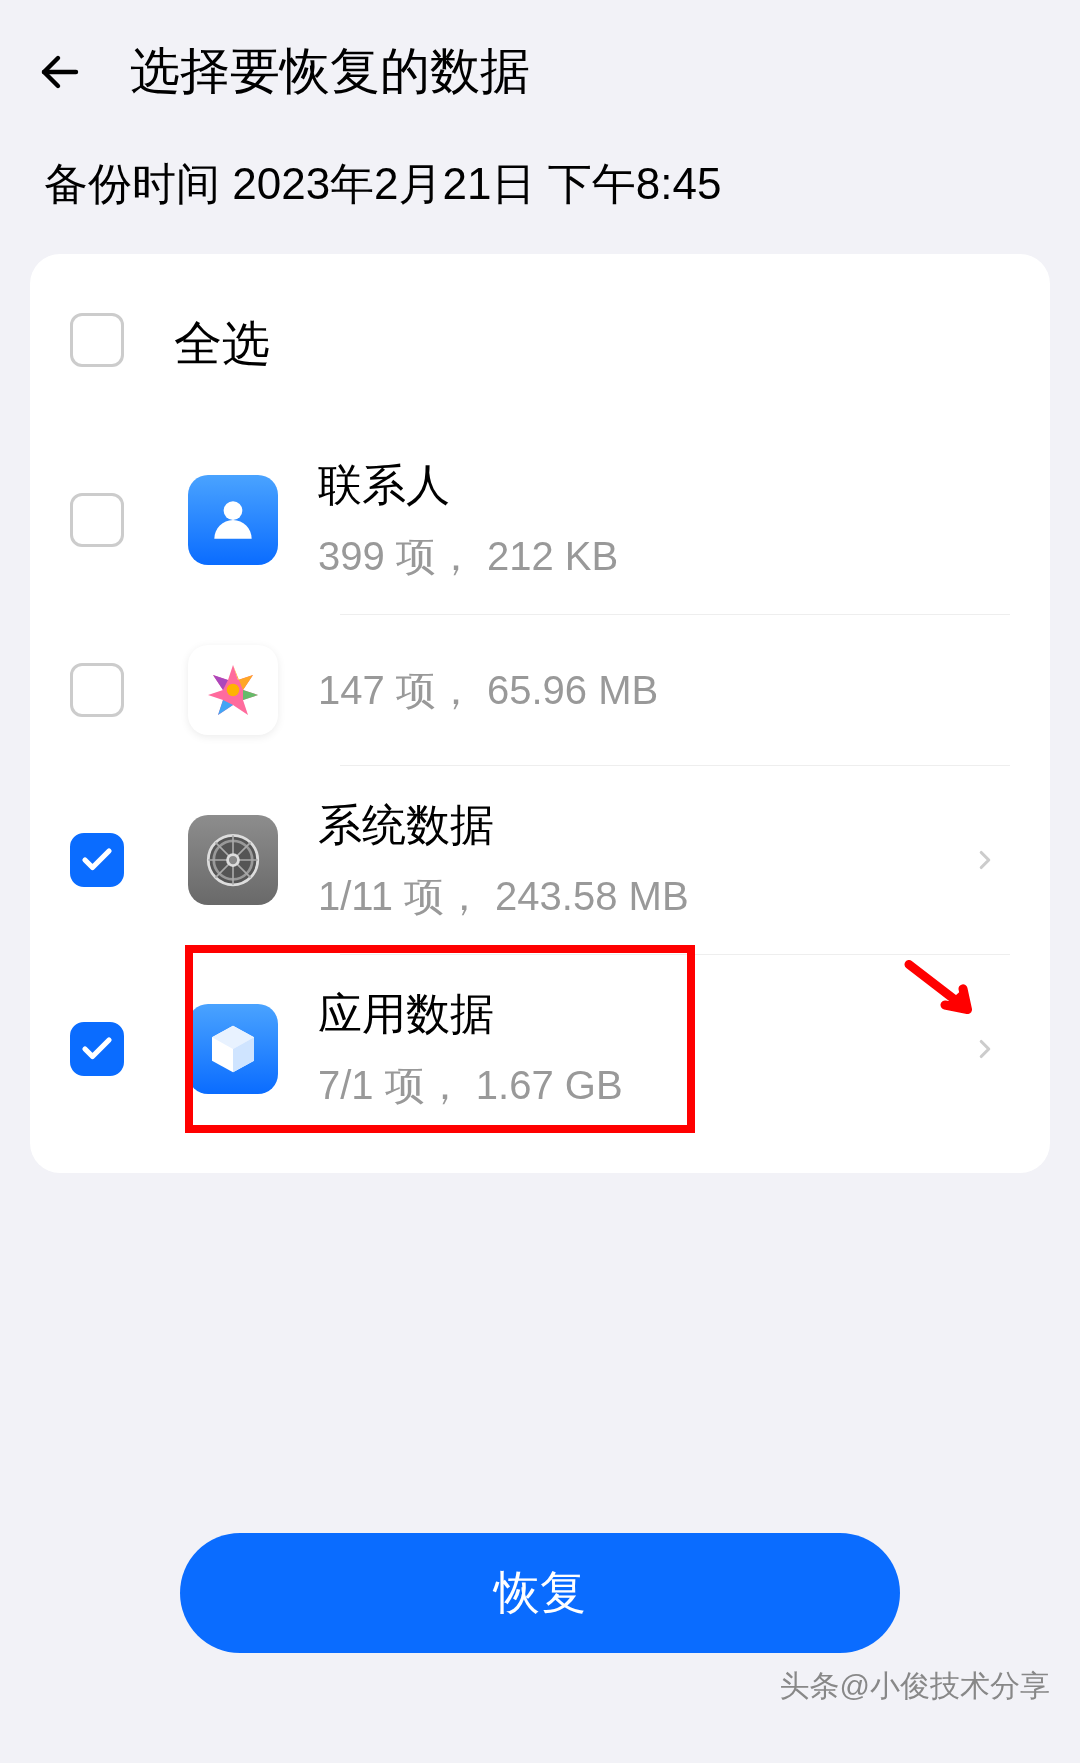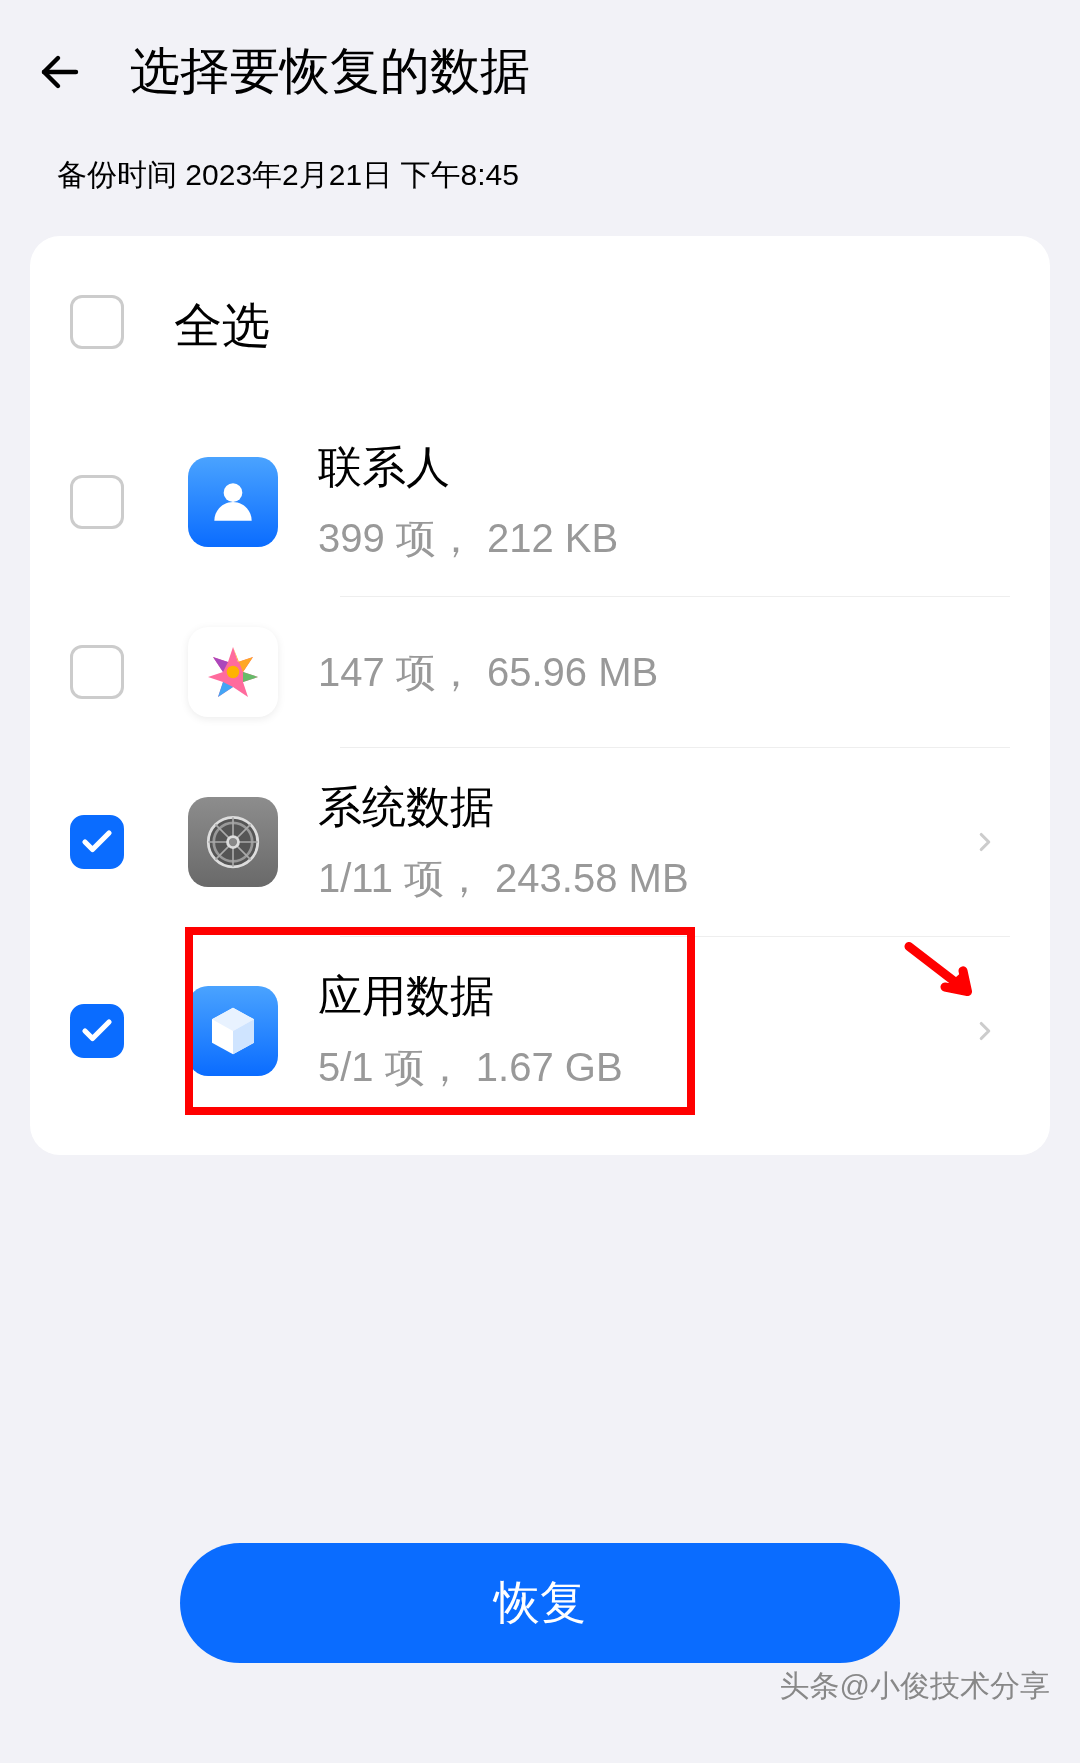--- a/index.html
+++ b/index.html
@@ -25,23 +25,23 @@
       align-items: center;
       justify-content: center;
     }
     .back-arrow svg { width: 48px; height: 48px; }
     .title {
       font-size: 50px;
       font-weight: 500;
       color: #000;
     }
     .backup-time {
-      font-size: 30px;
-      color: #000;
-      padding: 20px 57px 40px;
+      font-size: 44px;
+      color: #000;
+      padding: 20px 44px 40px;
       font-weight: 400;
     }
     .card {
       background: #fff;
       margin: 0 30px;
       border-radius: 30px;
       padding: 30px 0;
     }
     .select-all-row {
       display: flex;
@@ -126,21 +126,21 @@
     }
     .red-arrow {
       position: absolute;
       right: 60px;
       top: 5px;
       width: 90px;
       height: 70px;
     }
     .restore-button {
       position: absolute;
-      bottom: 100px;
+      bottom: 110px;
       left: 50%;
       transform: translateX(-50%);
       width: 720px;
       height: 120px;
       background: #0a6cff;
       border-radius: 60px;
       display: flex;
       align-items: center;
       justify-content: center;
       color: #fff;
@@ -268,21 +268,21 @@
     </div>
     <div class="item-icon icon-app">
       <svg width="56" height="56" viewBox="0 0 24 24" fill="#fff">
         <path d="M12 2 L21 7 L21 17 L12 22 L3 17 L3 7 Z" fill="#fff"></path>
         <path d="M12 2 L21 7 L12 12 L3 7 Z" fill="#e8f2ff"></path>
         <path d="M12 12 L21 7 L21 17 L12 22 Z" fill="#cfe4ff"></path>
       </svg>
     </div>
     <div class="item-content">
       <div class="item-title">应用数据</div>
-      <div class="item-subtitle">5/1 项， 1.67 GB</div>
+      <div class="item-subtitle">7/1 项， 1.67 GB</div>
     </div>
     <div class="chevron">
       <svg viewBox="0 0 24 24" fill="none" stroke="#ccc" stroke-width="2.5" stroke-linecap="round" stroke-linejoin="round">
         <polyline points="9,6 15,12 9,18"></polyline>
       </svg>
     </div>
   </div>
 </div>
 
 <div class="restore-button">

